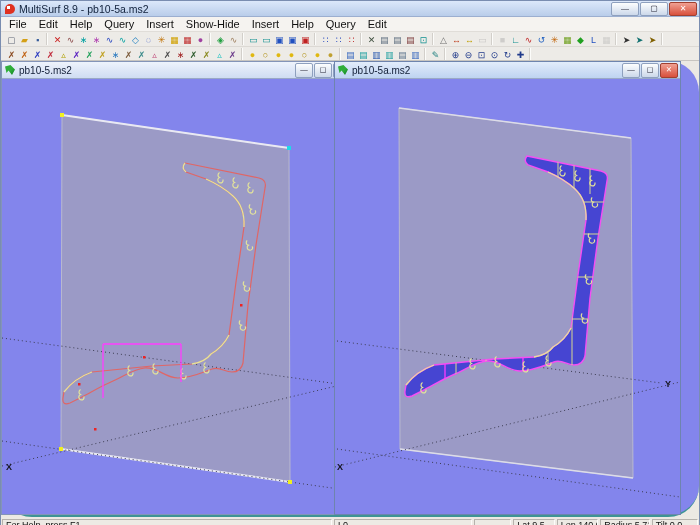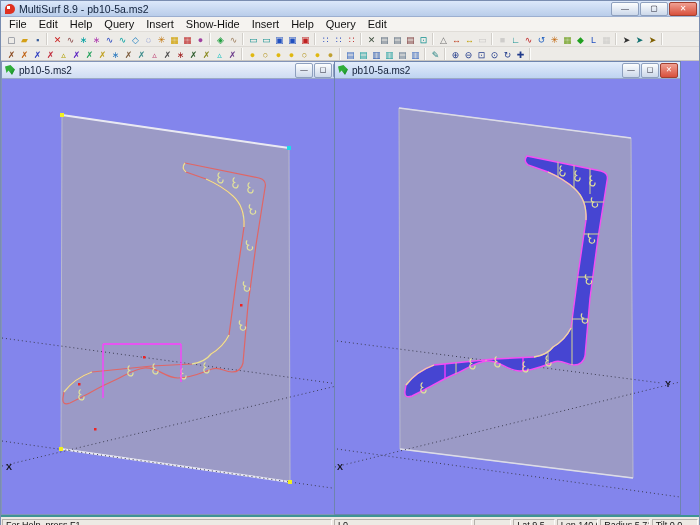--- a/index.html
+++ b/index.html
@@ -27,21 +27,21 @@
   .toolbar{background:#edebe7;display:flex;align-items:center;padding:0 2px;flex:none;}
   .toolbar.r1{height:14px;border-bottom:1px solid #dcd9d4;}
   .toolbar.r2{height:13px;border-bottom:1px solid #c8c5c0;}
   .tb-group{display:flex;align-items:center;padding:0 2px;border-right:1px solid #d2cfca;
             box-shadow:1px 0 0 #fcfcfa;margin-right:2px;}
   .tb-btn{width:13px;height:12px;text-align:center;font-size:9px;line-height:12px;cursor:default;
           border:1px solid transparent;box-sizing:border-box;}
   .tb-btn.disabled{opacity:.4;filter:grayscale(60%);}
 
   
-  .mdi{height:456px;flex:none;background:#8385ec;position:relative;border-bottom:2px solid #3d9494;box-sizing:border-box;}
+  .mdi{height:456px;flex:none;background:#8385ec;position:relative;border-bottom:2px solid #3d9494;box-sizing:border-box;border-radius:31px;}
   .child{position:absolute;top:0;height:454px;box-sizing:border-box;background:#8385ec;
          border:1px solid #7librar;}
   .child.left{left:0;width:353px;border:1px solid #8494b8;}
   .child.right{left:333px;width:347px;border:1px solid #6e84ae;}
   .child-titlebar{height:17px;display:flex;align-items:center;padding:0 2px;box-sizing:border-box;
                   border-bottom:1px solid #9aa8c6;}
   .child.left  .child-titlebar{background:linear-gradient(#eef3fc,#cfdcf2);}
   .child.right .child-titlebar{background:linear-gradient(#e2ecfb,#bed3f1);}
   .doc-icon{width:10px;height:10px;margin:0 4px 0 1px;flex:none;
             background:linear-gradient(135deg,#2fae3a 55%,#0c7a1e);clip-path:polygon(0 15%,55% 0,100% 45%,70% 100%,35% 55%,15% 80%);}

